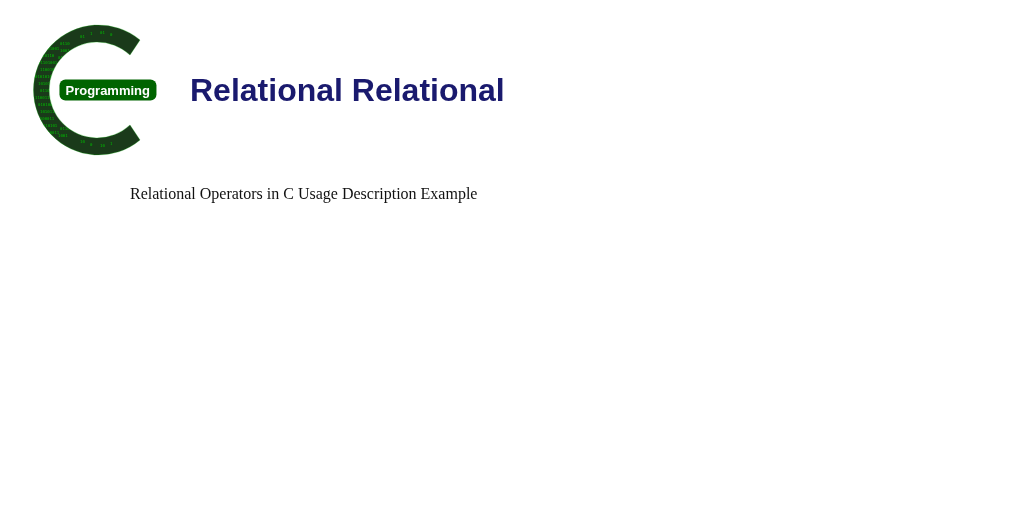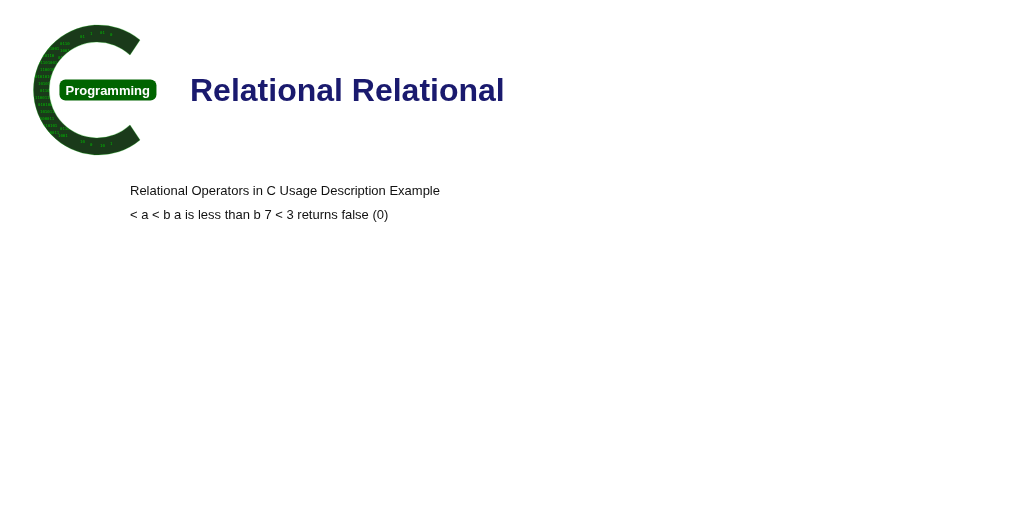--- a/index.html
+++ b/index.html
@@ -64,22 +64,22 @@
       color: #1a1a6e;
       margin-left: 20px;
     }
 
     
     .content {
       padding: 10px 100px 20px 130px;
     }
 
     .operators-table {
-      font-family: Liberation Sans, sans-serif;
-      font-size: 13px;
+      font-family: Liberation Serif, serif;
+      font-size: 16px;
       color: #111111;
       line-height: 1.7;
     }
 
     .operators-table .header-row {
       margin-bottom: 2px;
     }
 
     .operators-table .data-row {
       margin-bottom: 0px;
@@ -150,19 +150,16 @@
     </div>
 
     <h1 class="page-title">Relational Relational</h1>
   </div>
 
   <div class="content">
     <div class="operators-table">
       <div class="header-row">
         <span>Relational Operators in C  Usage  Description  Example</span>
       </div>
-      <div class="data-row">
-        <span>&lt;   a &lt; b  a is less than b  7 &lt; 3  returns false (0)</span>
-      </div>
     </div>
   </div>
 
 </div>
 
 </body></html>

